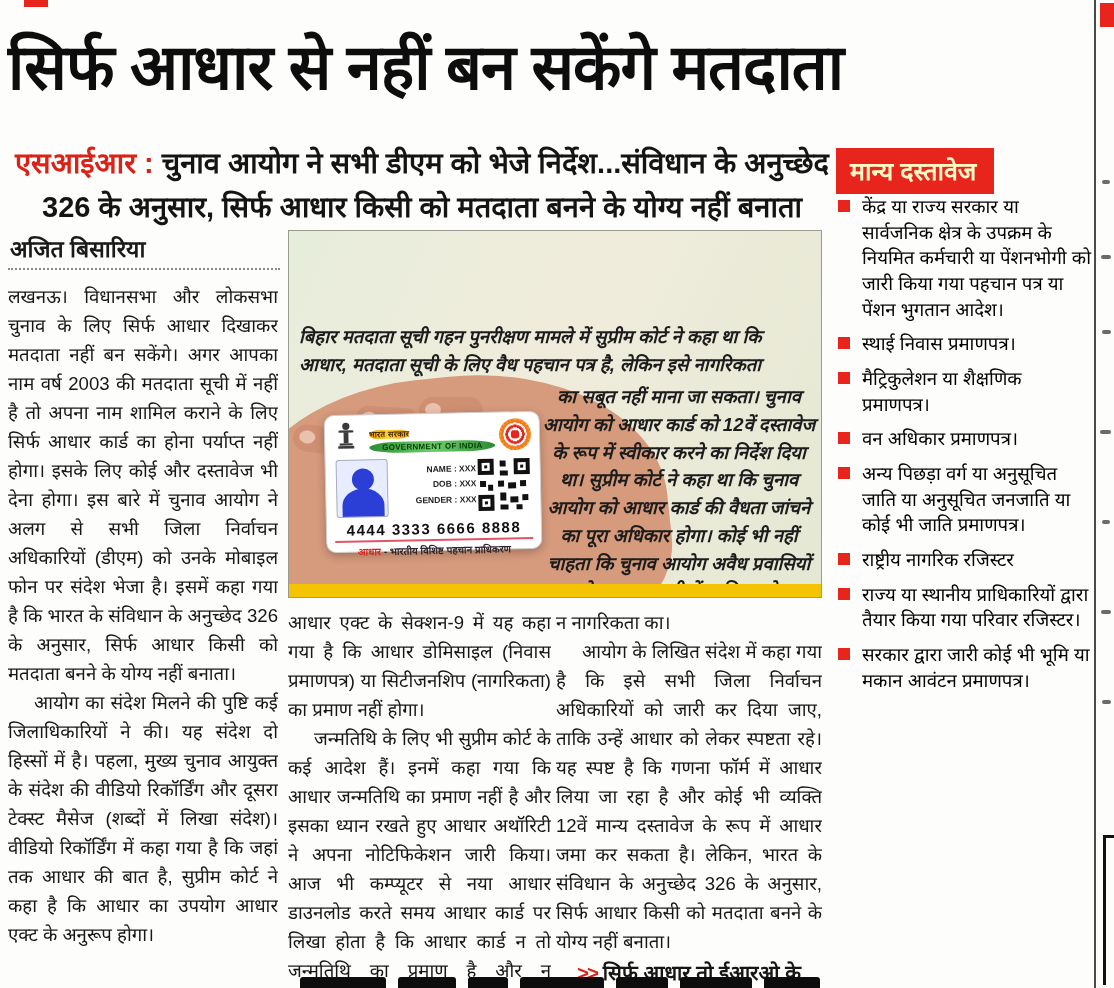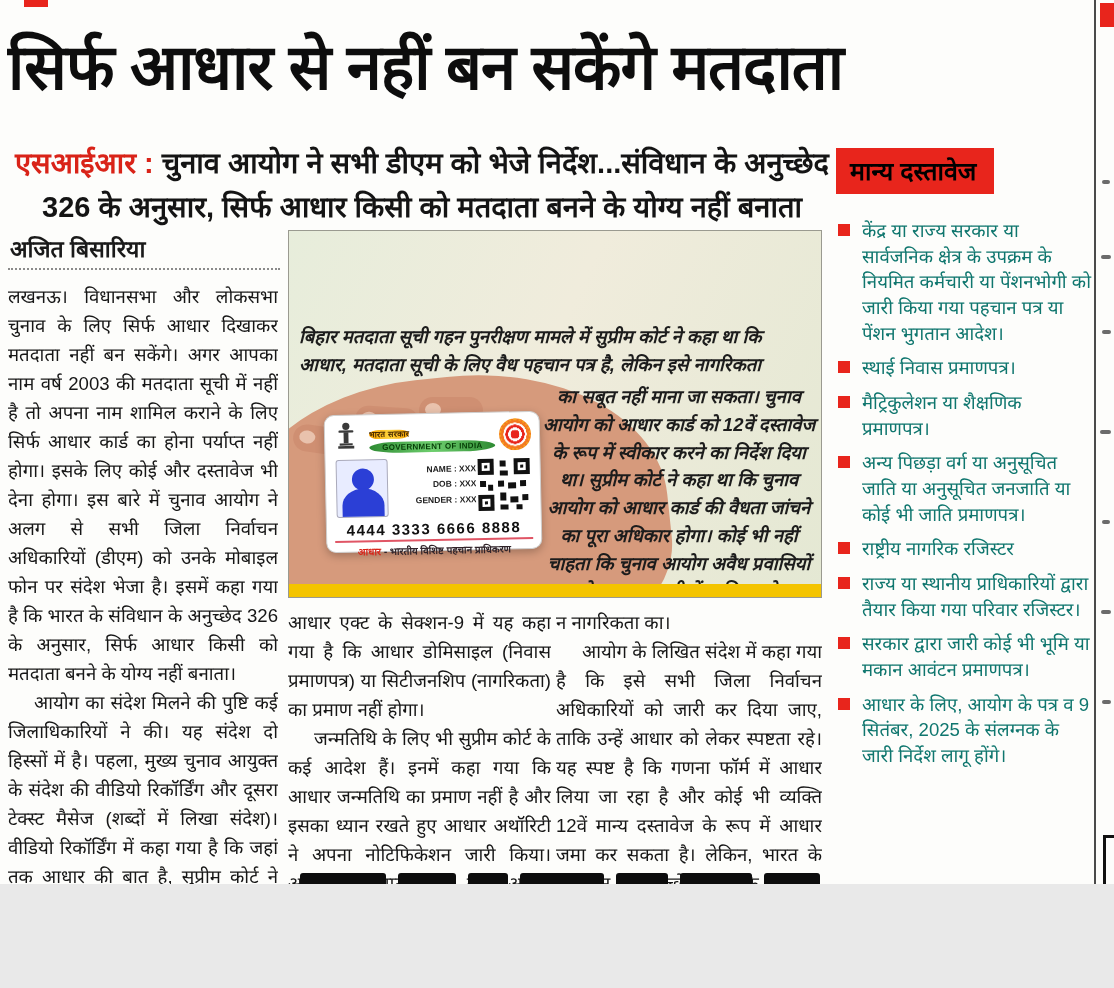--- a/index.html
+++ b/index.html
@@ -1,19 +1,19 @@
 <!DOCTYPE html>
 <html lang="hi"><head>
 <meta charset="utf-8">
 <style>
   * { margin:0; padding:0; box-sizing:border-box; }
   html,body { background:#e9e9e9; }
   body { font-family:"Liberation Sans","DejaVu Sans",sans-serif; }
   .page {
-    position:relative; width:1114px; height:884px; margin:0 auto;
+    position:relative; width:1114px; height:988px; margin:0 auto;
     background:#fdfdfb; overflow:hidden; color:#111;
   }
   
   .headline {
     position:absolute; left:8px; top:22px; width:1078px;
     font-size:63px; font-weight:900; color:#0d0d0d; letter-spacing:-1px;
     transform:scaleX(1.0); white-space:nowrap;
   }
   .subhead {
     position:absolute; left:4px; top:142px; width:836px;
@@ -96,25 +96,25 @@
   .photo .bust { position:absolute; left:5px; top:28px; width:42px; height:34px; background:#2b3fd6; border-radius:50% 50% 0 0; }
   .fields { position:absolute; left:62px; top:6px; width:86px; font-size:8.5px; font-weight:800; color:#222; line-height:1.8; text-align:right; }
   .qr { position:absolute; right:0; top:2px; width:56px; height:56px; background:#fff; }
   .card-num { margin-top:2px; text-align:center; font-size:15px; font-weight:800; letter-spacing:1.5px; color:#111; }
   .card-foot { margin-top:2px; border-top:2px solid #e05565; padding-top:2px;
                text-align:center; font-size:10px; font-weight:800; color:#30242a; }
   .card-foot .brand { color:#d92318; }
   
   .sidebar { position:absolute; left:836px; top:148px; width:258px; height:840px; overflow:hidden; }
   .sb-title {
-    display:inline-block; background:#e8251c; color:#000000; font-size:25px; font-weight:800;
-    padding:5px 18px 7px 14px; margin-bottom:24px;
+    display:inline-block; background:#e8251c; color:#fef9c3; font-size:25px; font-weight:800;
+    padding:5px 18px 7px 14px; margin-bottom:0;
   }
   .sb-item { position:relative; padding-left:26px; margin-bottom:9px;
-             font-size:18.6px; line-height:1.38; color:#0f766e; }
+             font-size:18.6px; line-height:1.38; color:#000000; }
   .sb-bullet { position:absolute; left:2px; top:6px; width:12px; height:12px; background:#e8251c; display:inline-block; }
   .sb-bullet.inline { position:static; margin:0 6px 0 8px; vertical-align:baseline; }
   
   .v-rule { position:absolute; left:1094px; top:0; width:2px; height:988px; background:#4a4a4a; }
   .edge-strip { position:absolute; left:1098px; top:0; width:16px; height:988px; }
   .edge-frag { position:absolute; background:#6b6b6b; border-radius:2px; }
   .edge-box-corner { position:absolute; left:1103px; top:835px; width:12px; height:150px;
                      border-left:3px solid #111; border-top:3px solid #111; }
   .red-frag { position:absolute; background:#e8251c; }
   .rf-topleft  { left:24px; top:0; width:24px; height:7px; }
@@ -257,37 +257,37 @@
     <div class="sb-item">
       <span class="sb-bullet"></span>
       <span>स्थाई निवास प्रमाणपत्र।</span>
     </div>
     <div class="sb-item">
       <span class="sb-bullet"></span>
       <span>मैट्रिकुलेशन या शैक्षणिक प्रमाणपत्र।</span>
     </div>
     <div class="sb-item">
       <span class="sb-bullet"></span>
+      <span>वन अधिकार प्रमाणपत्र।</span>
+    </div>
+    <div class="sb-item">
+      <span class="sb-bullet"></span>
       <span>अन्य पिछड़ा वर्ग या अनुसूचित जाति या अनुसूचित जनजाति या कोई भी जाति प्रमाणपत्र।</span>
     </div>
     <div class="sb-item">
       <span class="sb-bullet"></span>
       <span>राष्ट्रीय नागरिक रजिस्टर</span>
     </div>
     <div class="sb-item">
       <span class="sb-bullet"></span>
       <span>राज्य या स्थानीय प्राधिकारियों द्वारा तैयार किया गया परिवार रजिस्टर।</span>
     </div>
     <div class="sb-item">
       <span class="sb-bullet"></span>
       <span>सरकार द्वारा जारी कोई भी भूमि या मकान आवंटन प्रमाणपत्र।</span>
-    </div>
-    <div class="sb-item">
-      <span class="sb-bullet"></span>
-      <span>आधार के लिए, आयोग के पत्र व 9 सितंबर, 2025 के संलग्नक के जारी निर्देश लागू होंगे।</span>
     </div>
     
   </div>
 
   <div class="v-rule"></div>
   <div class="edge-strip">
     <div class="edge-frag" style="left:4px;top:180px;width:8px;height:4px;"></div>
     <div class="edge-frag" style="left:3px;top:255px;width:10px;height:4px;"></div>
     <div class="edge-frag" style="left:4px;top:330px;width:9px;height:4px;"></div>
     <div class="edge-frag" style="left:2px;top:430px;width:11px;height:4px;"></div>

